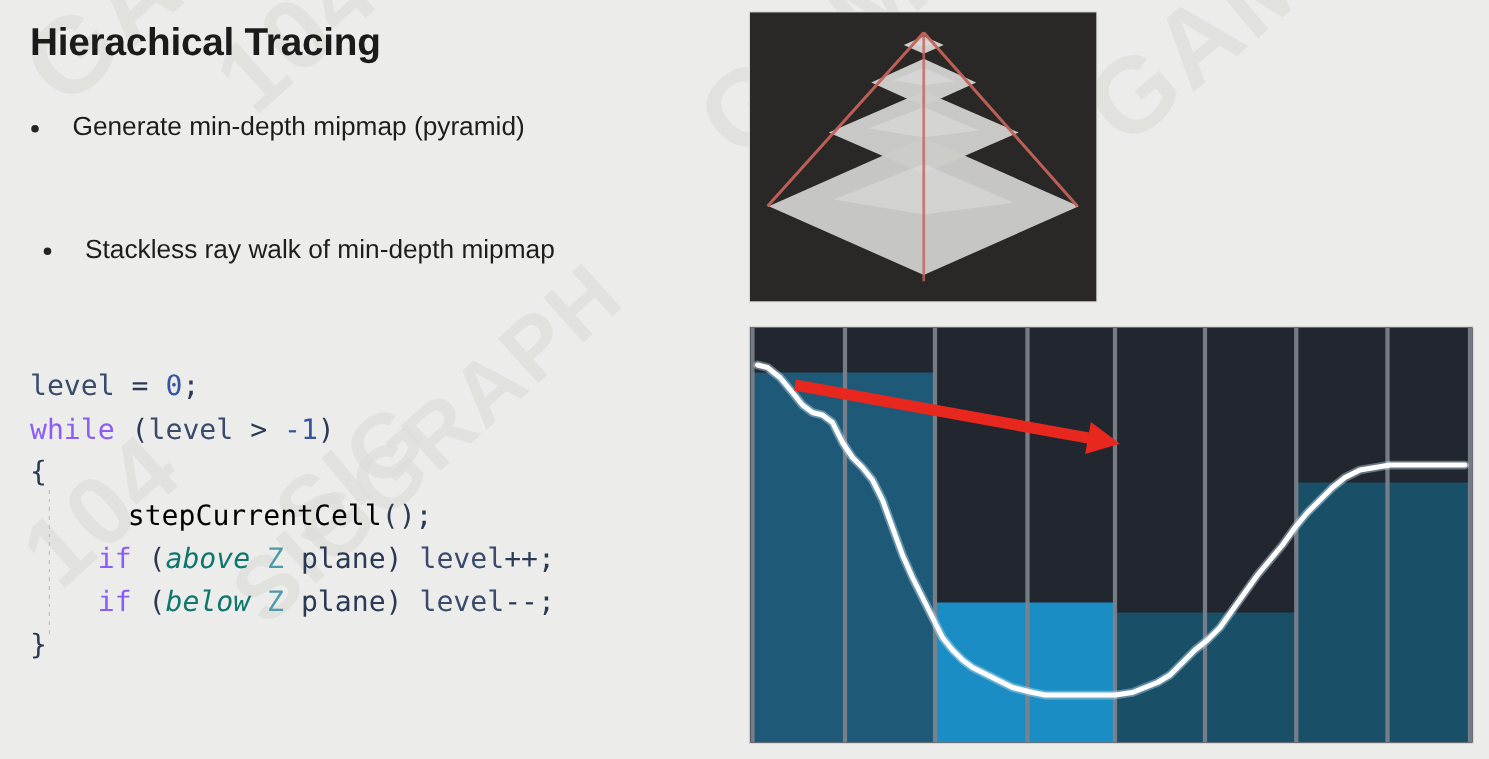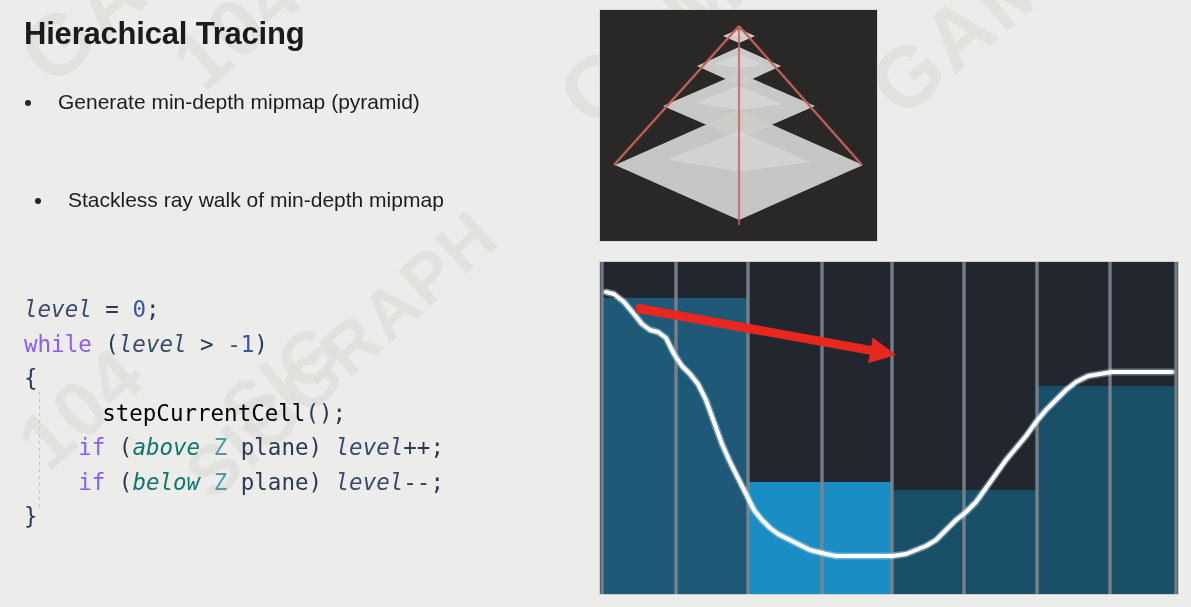--- a/index.html
+++ b/index.html
@@ -45,21 +45,21 @@
 
   
   .code{
     position:absolute;left:24px;top:292px;
     font-family:"DejaVu Sans Mono","Liberation Mono",monospace;
     font-size:22.5px;line-height:34.5px;
     white-space:pre;
     color:#2b3a54;
   }
   .code .kw{color:#8b5cf6;}
-  .code .var{color:#3a4a6b;font-style:italic;}
+  .code .var{color:#3a4a6b;}
   .code .num{color:#3555a0;}
   .code .punc{color:#2b3a54;}
   .code .fn{color:#000000;margin-left:24px;}
   .code .em{color:#0f766e;font-style:italic;}
   .code .ty{color:#4f9aa8;}
   .code .op{color:#2b3a54;}
   .indent-guide{
     position:absolute;left:39px;top:392px;width:1px;height:116px;
     background:repeating-linear-gradient(to bottom,#c3c3c0 0 3px,transparent 3px 7px);
   }

